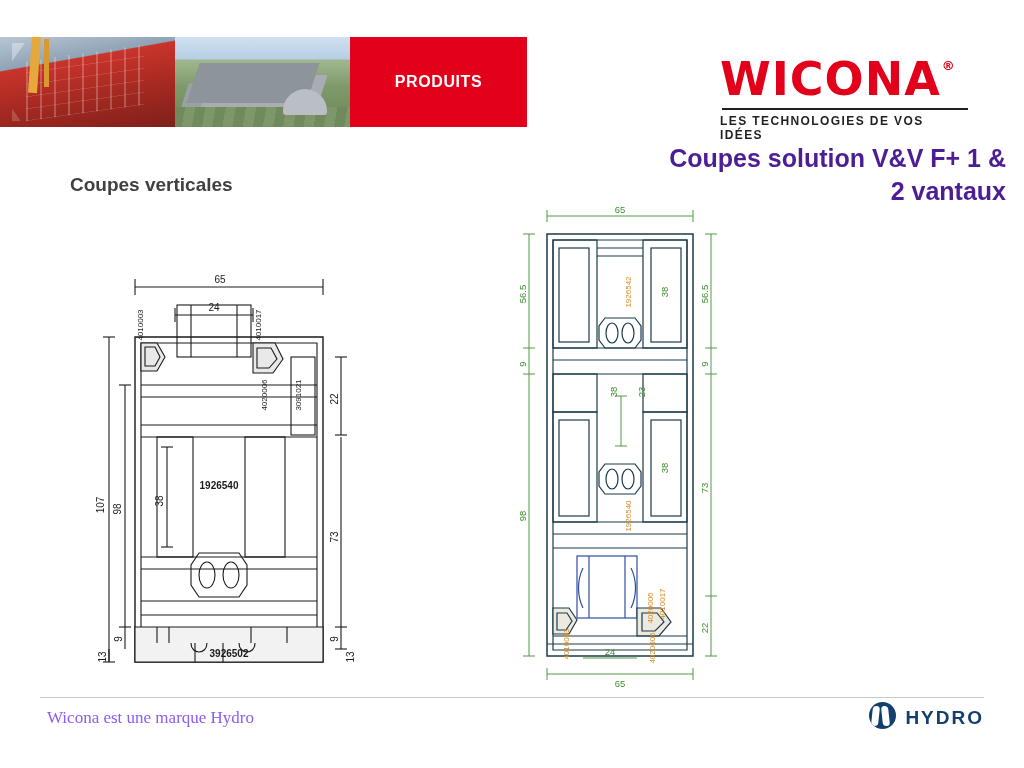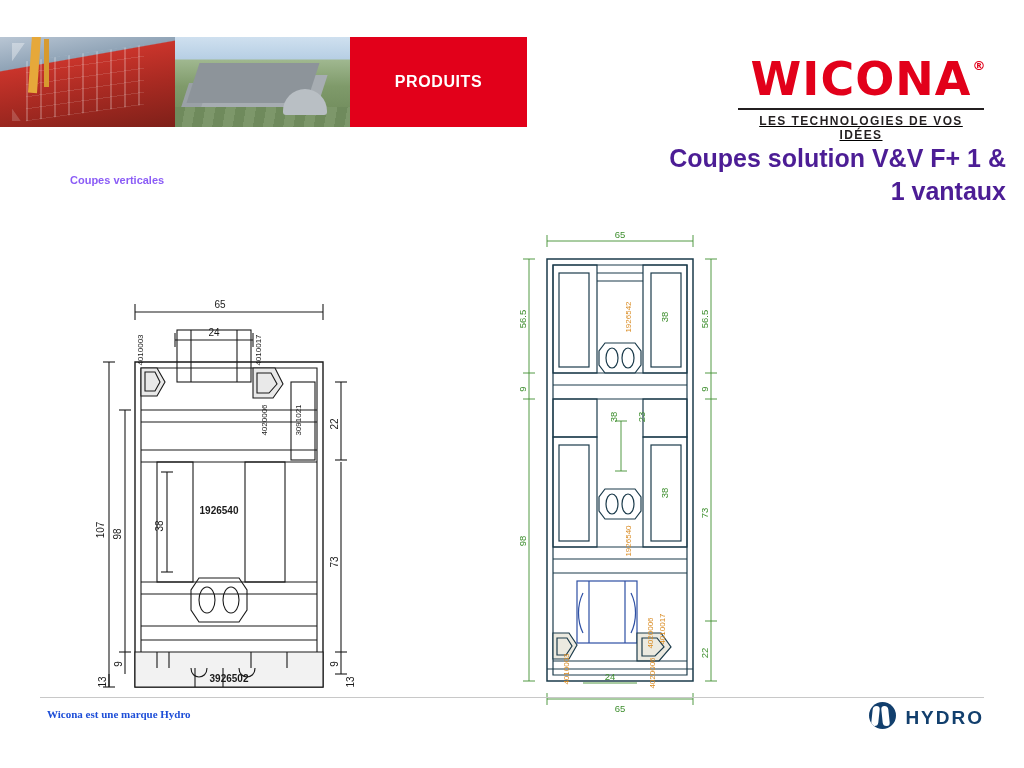--- a/index.html
+++ b/index.html
@@ -101,24 +101,22 @@
   .produits-box span {
     color: #ffffff;
     font-weight: bold;
     font-size: 16px;
     letter-spacing: 0.6px;
   }
 
   
   .logo-block {
     position: absolute;
-    right: 38px; top: 56px;
+    right: 54px; top: 56px;
     width: 250px;
-    text-align: center;
-    text-decoration: underline;
   }
   .logo-word {
     color: #e2001a;
     font-family: "DejaVu Sans", sans-serif;
     font-weight: bold;
     font-size: 46px;
     letter-spacing: 1px;
     line-height: 1;
     position: relative;
     display: inline-block;
@@ -138,23 +136,23 @@
     color: #231f20;
     font-size: 12px;
     letter-spacing: 1.4px;
     font-weight: 600;
   }
 
   
   .subtitle-left {
     position: absolute;
     left: 70px; top: 174px;
-    font-size: 11px;
+    font-size: 19px;
     font-weight: bold;
-    color: #8b5cf6;
+    color: #404040;
   }
   .main-title {
     position: absolute;
     right: 18px; top: 142px;
     width: 540px;
     text-align: right;
     font-size: 25px;
     font-weight: bold;
     color: #4c1d95;
     line-height: 1.32;
@@ -164,23 +162,22 @@
   .footer-rule {
     position: absolute;
     left: 40px; top: 697px;
     width: 944px; height: 1px;
     background: #c8c8c8;
   }
   .footer-text {
     position: absolute;
     left: 47px; top: 708px;
     font-family: "Liberation Serif", serif;
-    font-size: 11px;
-    color: #1d4ed8;
-    font-weight: bold;
+    font-size: 17px;
+    color: #8b5cf6;
   }
   .hydro {
     position: absolute;
     right: 40px; top: 702px;
     display: flex;
     align-items: flex-end;
     gap: 9px;
   }
   .hydro-mark {
     width: 27px; height: 27px;
@@ -210,21 +207,20 @@
   .hydro-word {
     color: #123f6d;
     font-size: 19px;
     font-weight: bold;
     letter-spacing: 2px;
   }
 
   
   .drawing {
     position: absolute;
-    margin-top: 25px;
   }
   .drawing svg { display: block; }
 </style>
 </head>
 <body>
 
 <div class="header-strip">
   <div class="photo photo-1">
     <div class="crane"></div>
     <div class="crane2"></div>
@@ -242,21 +238,21 @@
     <span>WICONA</span><span class="reg">®</span>
   </div>
   <div class="logo-rule"></div>
   <div class="logo-tag">LES TECHNOLOGIES DE VOS IDÉES</div>
 </div>
 
 <div class="subtitle-left">Coupes verticales</div>
 
 <div class="main-title">
   <div>Coupes solution V&amp;V F+ 1 &amp;</div>
-  <div>1 vantaux</div>
+  <div>2 vantaux</div>
 </div>
 
 <div class="drawing" style="left:95px; top:265px;">
 <svg width="270" height="425" viewBox="0 0 270 425" xmlns="http://www.w3.org/2000/svg">
   <g stroke="#1a1a1a" fill="none" stroke-width="1.1">
 
     <line x1="40" y1="22" x2="228" y2="22"></line>
     <line x1="40" y1="14" x2="40" y2="30"></line>
     <line x1="228" y1="14" x2="228" y2="30"></line>
 

